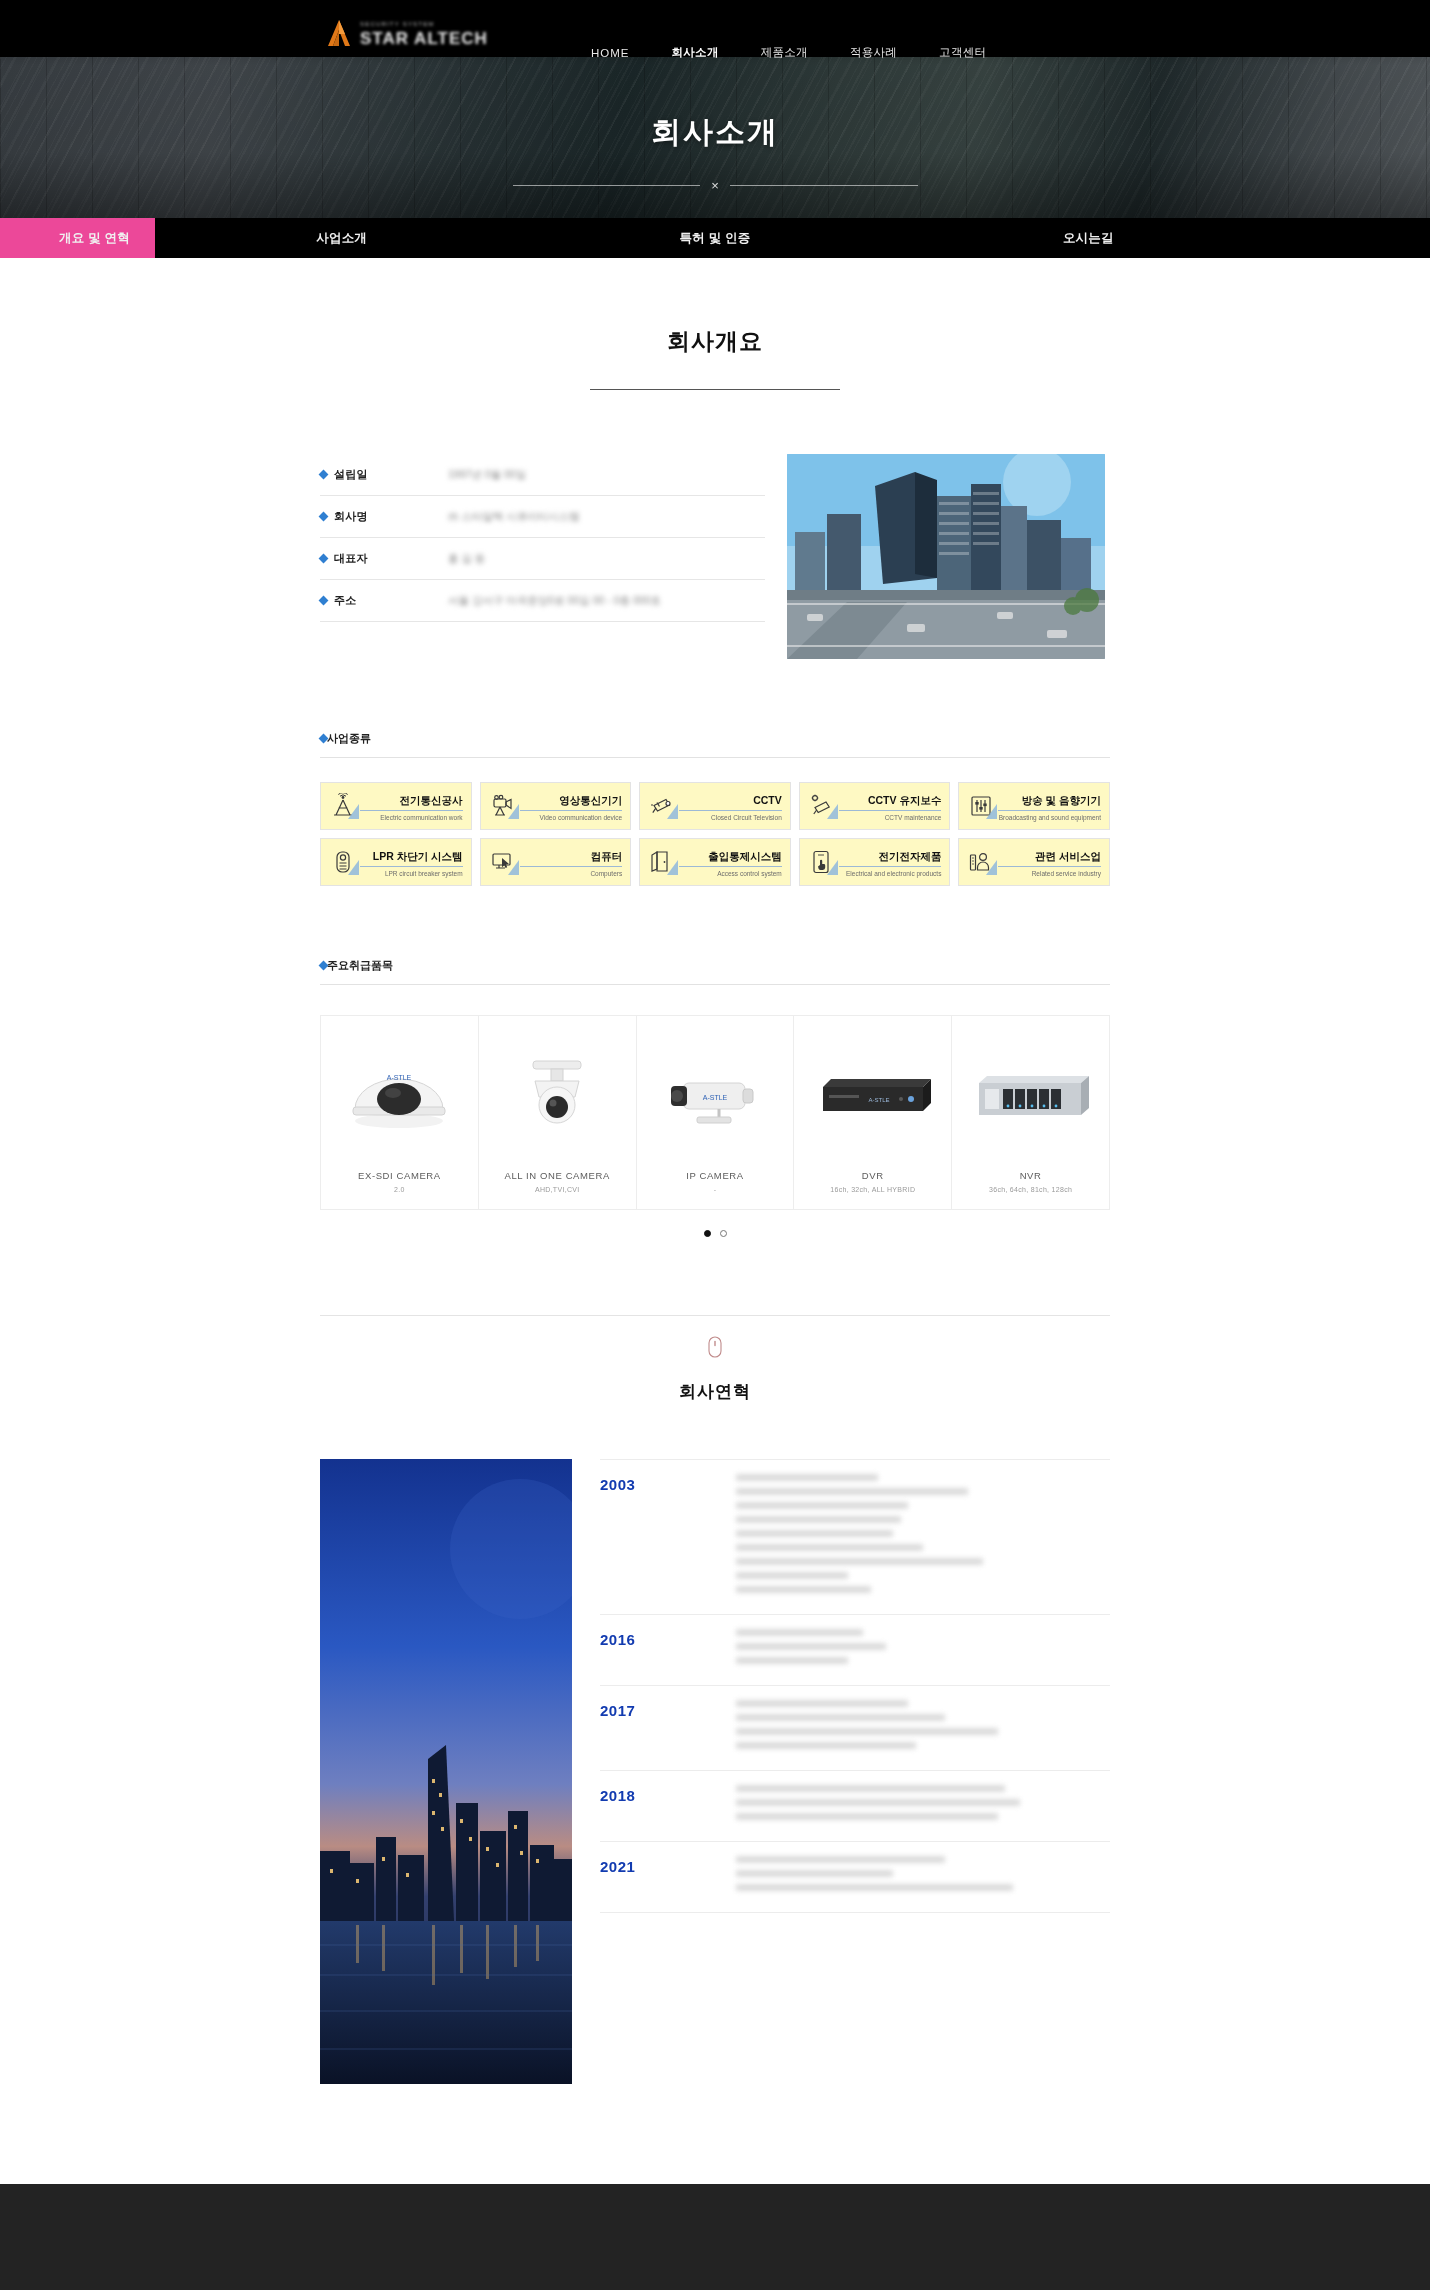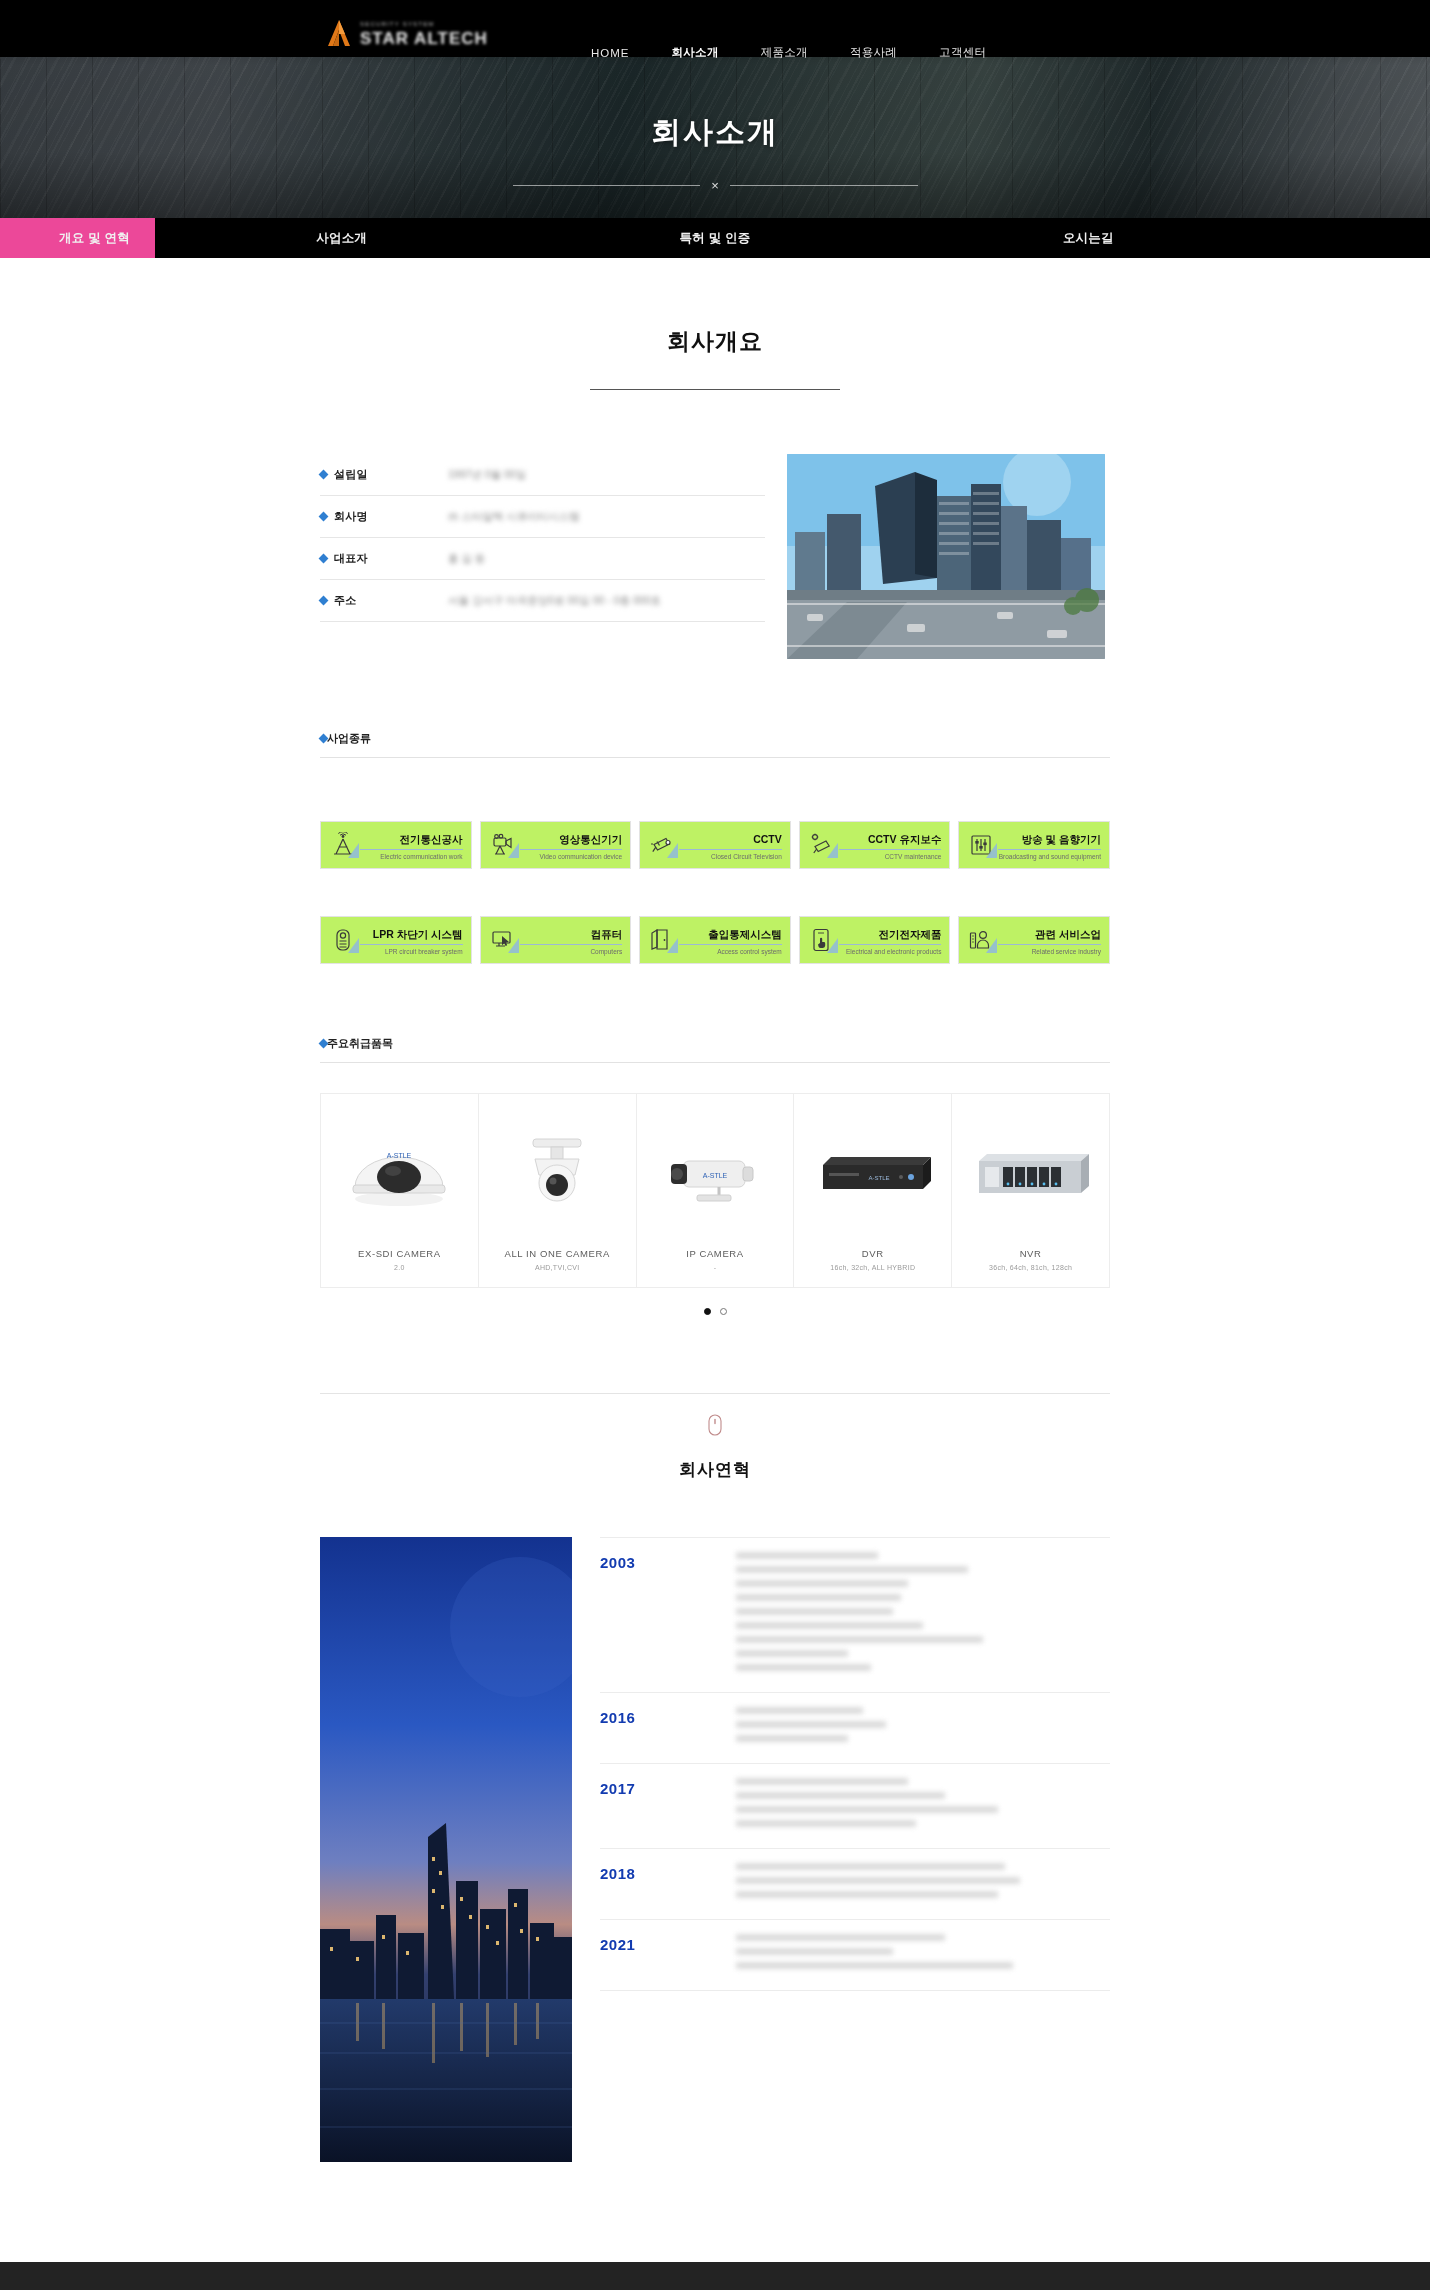--- a/index.html
+++ b/index.html
@@ -92,22 +92,22 @@
   }
 
   
   .sub-head { display:flex; align-items:center; margin-top:72px; }
   .sub-head-text { font-size:11px; font-weight:bold; color:#222; }
   .sub-rule { height:1px; background:#e2e2e2; margin-top:11px; }
 
   
   .biz-grid { display:grid; grid-template-columns:repeat(5,1fr); gap:8px 8px; margin-top:24px; }
   .biz-card {
-    height:48px; border:1px solid #e3e3e3; background:#bef264;
-    display:flex; align-items:center; padding:3px 6px 3px 5px; position:relative; cursor:pointer;margin-top:39px;
+    height:48px; border:1px solid #e3e3e3; background:#fef9c3;
+    display:flex; align-items:center; padding:3px 6px 3px 5px; position:relative; cursor:pointer;
   }
   .biz-ico { width:34px; height:34px; flex:0 0 34px; position:relative; display:flex; align-items:center; justify-content:center; }
   .biz-ico .tri { position:absolute; right:1px; bottom:4px; width:0;height:0;border-left:11px solid transparent;border-bottom:15px solid #8fb8dd; opacity:.85; }
   .biz-txt { flex:1; text-align:right; padding-right:2px; overflow:hidden; }
   .biz-ko { font-size:10.5px; font-weight:bold; color:#111; line-height:13px; white-space:nowrap; }
   .biz-en { font-size:6.5px; color:#6c6c6c; line-height:10px; border-top:1px solid #9cb9d6; margin-top:2px; padding-top:2px; white-space:nowrap; }
 
   
   .prod-grid { display:grid; grid-template-columns:repeat(5,1fr); gap:0; margin-top:30px; border-right:1px solid #ededed; }
   .prod-card { border-left:1px solid #ededed; border-top:1px solid #ededed; border-bottom:1px solid #ededed; padding:22px 8px 16px; text-align:center; background:#fff; cursor:pointer; }

